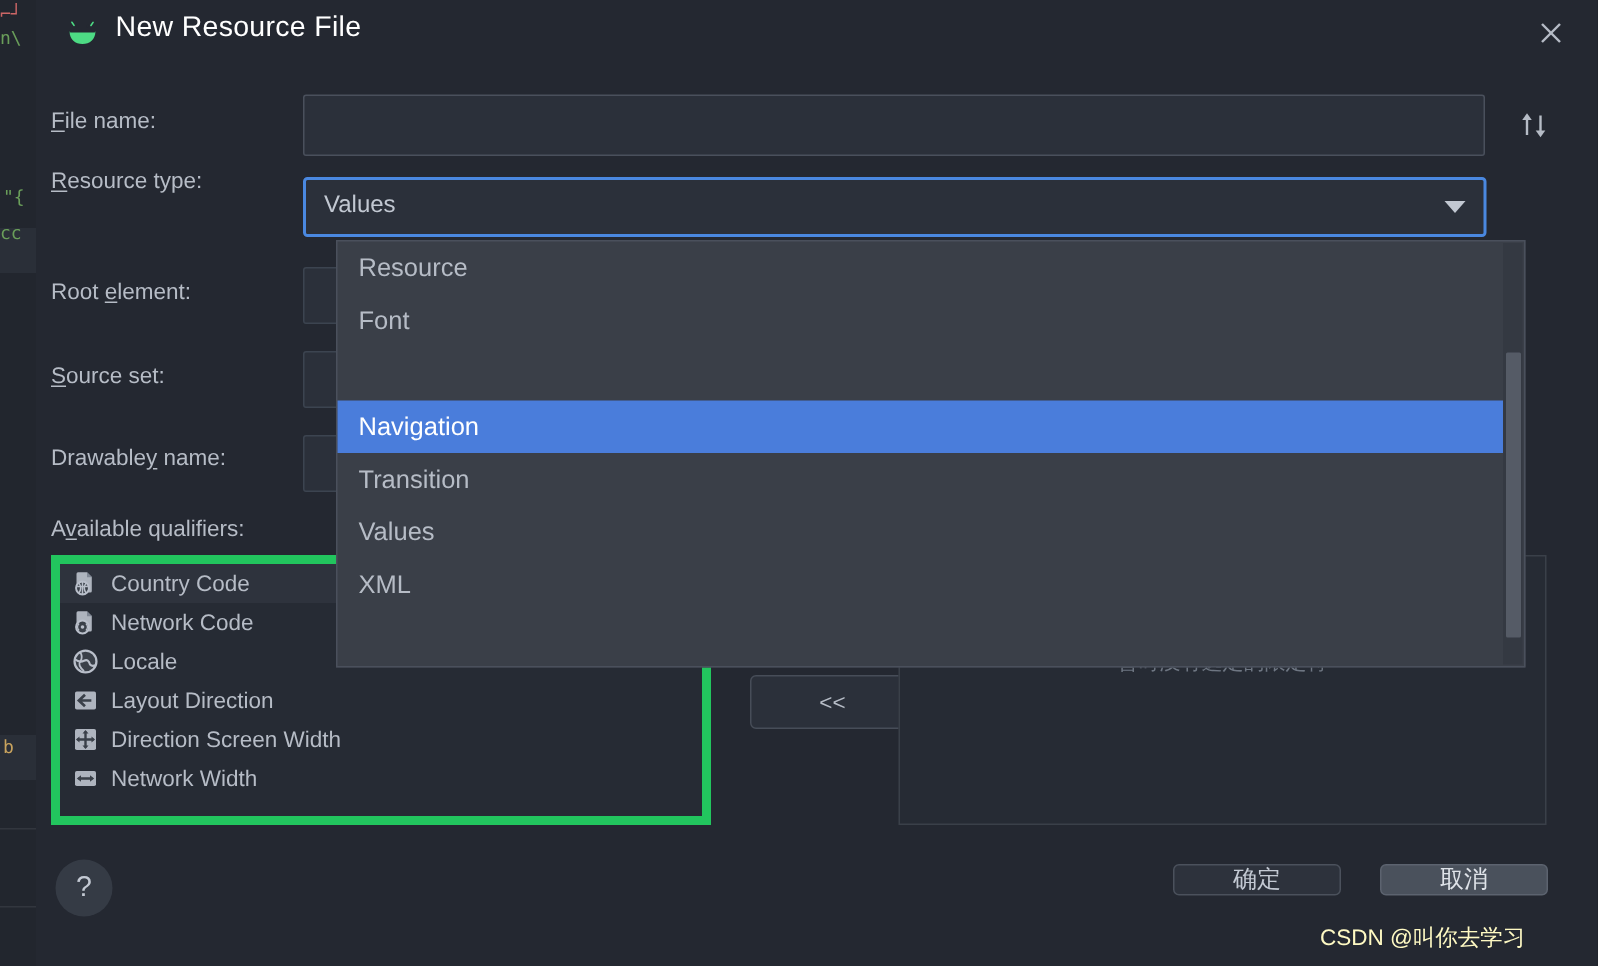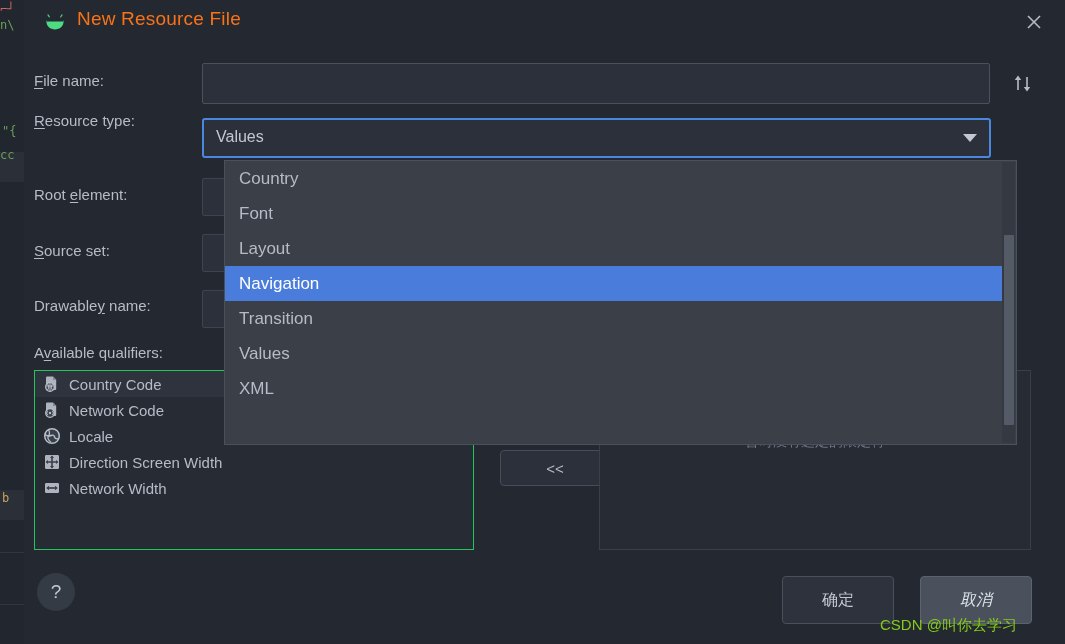--- a/index.html
+++ b/index.html
@@ -56,21 +56,21 @@
   #titlebar {
     position: absolute; left: 0; top: 0;
     width: 1041px; height: 48px;
   }
   #android-icon {
     position: absolute; left: 19px; top: 13px;
     width: 24px; height: 20px;
   }
   #dialog-title {
     position: absolute; left: 53px; top: 8px;
-    font-size: 19px; color: #f97316;
+    font-size: 19px; color: #ffffff;
     letter-spacing: .2px;
   }
   #close-btn {
     position: absolute; right: 16px; top: 7px;
     width: 30px; height: 30px;
     display: flex; align-items: center; justify-content: center;
     cursor: pointer;
   }
 
   
@@ -124,21 +124,21 @@
     background: #2b303a;
     border: 1px solid #3c4450;
     border-radius: 2px;
   }
 
   
   #qual-list {
     position: absolute; left: 10px; top: 370px;
     width: 440px; height: 180px;
     background: #262b34;
-    border: 1px solid #22c55e;
+    border: 6px solid #22c55e;
     overflow: hidden;
   }
   .qual-item {
     position: relative;
     height: 26px;
     display: flex; align-items: center;
     padding-left: 8px;
     font-size: 15px;
     color: #b6bcc6;
     white-space: nowrap;
@@ -182,45 +182,44 @@
     position: absolute; left: 13px; top: 573px;
     width: 38px; height: 38px;
     border-radius: 50%;
     background: #353b45;
     display: flex; align-items: center; justify-content: center;
     font-size: 19px; color: #c3c9d3;
     cursor: pointer;
   }
   .dlg-btn {
     position: absolute; top: 576px;
-    height: 48px;
+    height: 21px;
     border-radius: 4px;
     display: flex; align-items: center; justify-content: center;
     font-size: 16px;
     cursor: pointer;
   }
   #ok-btn {
     left: 758px; width: 112px;
     background: #2d323c;
     border: 1px solid #4b515c;
     color: #c3c9d3;
   }
   #cancel-btn {
     left: 896px; width: 112px;
     background: #4a515c;
     border: 1px solid #5c636f;
     color: #dfe3e9;
-    font-style: italic;
   }
 
   
   #watermark {
     position: absolute; left: 856px; top: 616px;
     font-size: 15px;
-    color: #84cc16;
+    color: #fef9c3;
     text-align: center;
   }
 
   
   #popup {
     position: absolute;
     left: 200px; top: 160px;
     width: 793px; height: 285px;
     background: #3a3f48;
     border: 1px solid #4a505c;
@@ -235,20 +234,21 @@
     display: flex; align-items: center;
     padding-left: 14px;
     font-size: 17px;
     color: #b6bcc6;
     white-space: nowrap;
     cursor: pointer;
   }
   .popup-item.selected {
     background: #4a7ddb;
     color: #ffffff;
+    margin-top: 36px;
   }
   #popup-scrollbar {
     position: absolute; right: 1px; top: 1px;
     width: 13px; height: 281px;
     background: #343942;
   }
   #popup-thumb {
     position: absolute; left: 2px; top: 73px;
     width: 10px; height: 190px;
     background: #555b66;
@@ -357,20 +357,29 @@
             <circle cx="9" cy="9" r="7.3" fill="#3a4049" stroke="#b9bfca" stroke-width="1.5"></circle>
             <path d="M2 7.5 q3 2.5 6 1 t4 2.5 q1.5 1.5 3.5 .5" stroke="#b9bfca" stroke-width="1.4" fill="none"></path>
             <path d="M5.5 2.6 q2 4 0 6.4 t2.5 6.4" stroke="#b9bfca" stroke-width="1.2" fill="none"></path>
           </svg>
         </span>
         <span>Locale</span>
       </div>
       <div class="qual-item">
         <span class="qual-ico">
           <svg width="18" height="18" viewBox="0 0 18 18">
+            <rect x="2" y="3" width="14" height="12" rx="1.2" fill="#aeb4be"></rect>
+            <path d="M12 9 H5.5 M8 5.8 L4.6 9 L8 12.2" stroke="#3a4049" stroke-width="1.8" fill="none" stroke-linecap="square"></path>
+          </svg>
+        </span>
+        <span>Layout Direction</span>
+      </div>
+      <div class="qual-item">
+        <span class="qual-ico">
+          <svg width="18" height="18" viewBox="0 0 18 18">
             <rect x="2" y="2" width="14" height="14" rx="1.2" fill="#aeb4be"></rect>
             <path d="M9 3.6 V14.4 M3.6 9 H14.4" stroke="#3a4049" stroke-width="1.6"></path>
             <path d="M9 2.6 L11 5 H7 Z M9 15.4 L11 13 H7 Z M2.6 9 L5 7 V11 Z M15.4 9 L13 7 V11 Z" fill="#3a4049"></path>
           </svg>
         </span>
         <span>Direction Screen Width</span>
       </div>
       <div class="qual-item">
         <span class="qual-ico">
           <svg width="18" height="18" viewBox="0 0 18 18">
@@ -390,23 +399,22 @@
   </div>
 
   <div id="help-btn">?</div>
   <div id="ok-btn" class="dlg-btn">确定</div>
   <div id="cancel-btn" class="dlg-btn">取消</div>
 
   <div id="watermark">CSDN @叫你去学习</div>
 
   <div id="popup">
     <div id="popup-list">
-        <div class="popup-item">Country</div>
+        <div class="popup-item">Resource</div>
         <div class="popup-item">Font</div>
-        <div class="popup-item">Layout</div>
         <div class="popup-item selected">Navigation</div>
         <div class="popup-item">Transition</div>
         <div class="popup-item">Values</div>
         <div class="popup-item">XML</div>
       </div>
     <div id="popup-scrollbar">
       <div id="popup-thumb"></div>
     </div>
   </div>
 

